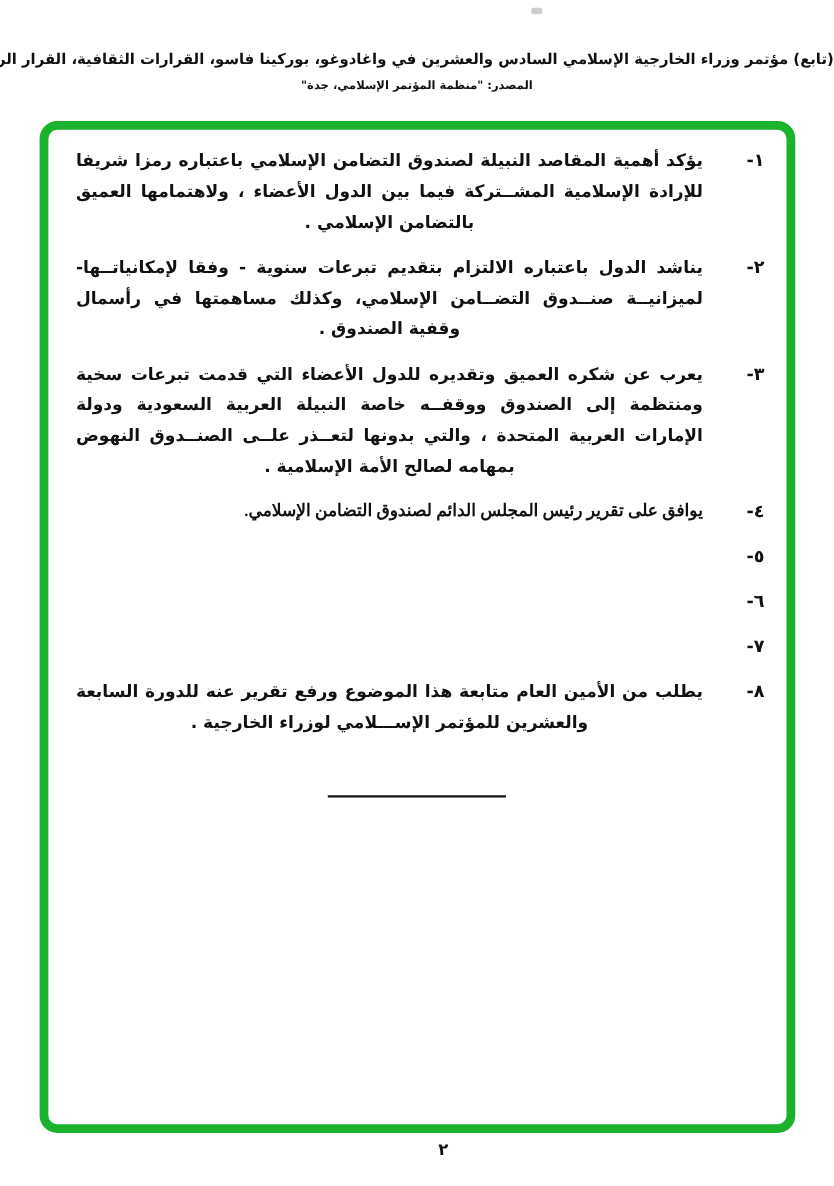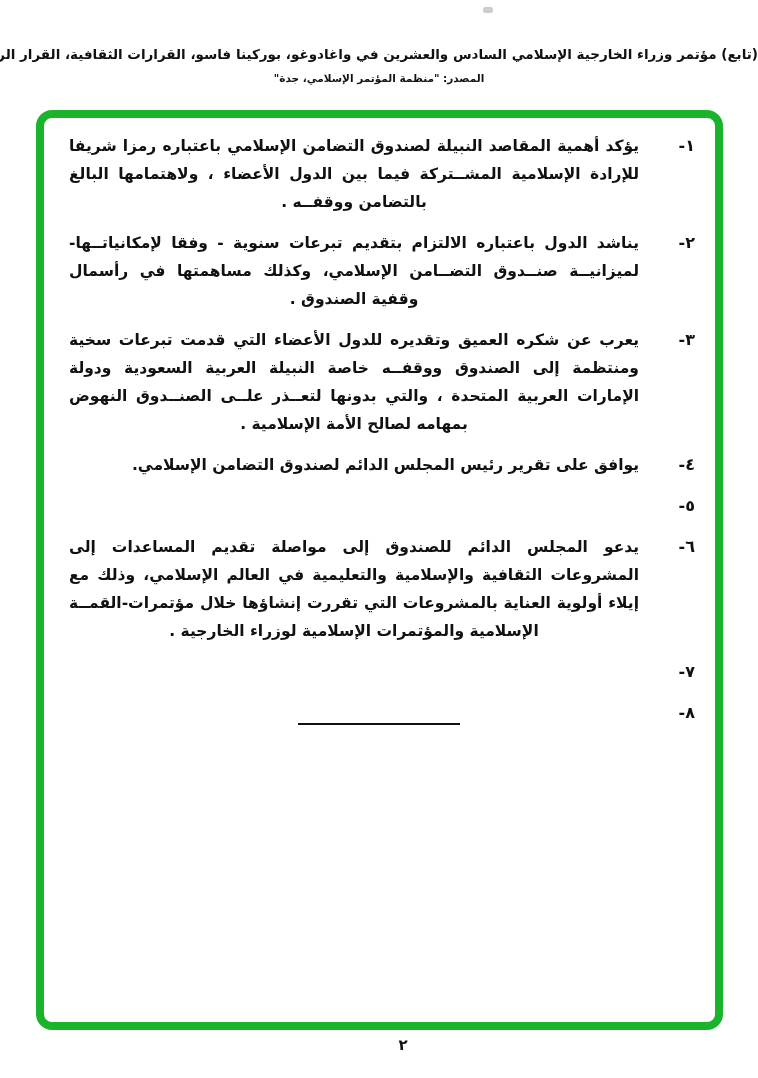--- a/index.html
+++ b/index.html
@@ -48,21 +48,21 @@
     font-size:16px; font-weight:700; line-height:28px;
     text-align:right;
     margin-left:22px; 
   }
   .txt {
     flex:0 0 570px; width:570px;
     font-size:15.5px; font-weight:700; line-height:28px;
     text-align:justify; text-align-last:center;
   }
   .row.single-line .txt {
-    text-align:right; text-align-last:right;
+    text-align:right; text-align-last:right;font-family:Liberation Serif, serif;
   }
 
   .divider {
     position:absolute; left:254px; top:605px;
     width:162px; height:0;
     border-top:2.5px solid #111111;
   }
 
   .page-number {
     position:absolute; left:0; top:1036px; width:758px;
@@ -78,21 +78,21 @@
 <div class="header">
   <div class="title">(تابع) مؤتمر وزراء الخارجية الإسلامي السادس والعشرين في واغادوغو، بوركينا فاسو، القرارات الثقافية، القرار الرقم ٢٦/٣٤-ث</div>
   <div class="source">المصدر:  "منظمة المؤتمر الإسلامي، جدة"</div>
 </div>
 
 <div class="green-box">
   <div class="items">
 
     <div class="row">
       <div class="num">١-</div>
-      <div class="txt">يؤكد أهمية المقاصد النبيلة لصندوق التضامن الإسلامي باعتباره رمزا شريفا للإرادة الإسلامية المشــتركة فيما بين الدول الأعضاء ، ولاهتمامها البالغ بالتضامن ووقفــه .</div>
+      <div class="txt">يؤكد أهمية المقاصد النبيلة لصندوق التضامن الإسلامي باعتباره رمزا شريفا للإرادة الإسلامية المشــتركة فيما بين الدول الأعضاء ، ولاهتمامها العميق بالتضامن الإسلامي .</div>
     </div>
 
     <div class="row">
       <div class="num">٢-</div>
       <div class="txt">يناشد الدول باعتباره الالتزام بتقديم تبرعات سنوية - وفقا لإمكانياتــها- لميزانيــة صنــدوق التضــامن الإسلامي، وكذلك مساهمتها في رأسمال وقفية  الصندوق .</div>
     </div>
 
     <div class="row">
       <div class="num">٣-</div>
       <div class="txt">يعرب  عن شكره العميق وتقديره للدول الأعضاء التي قدمت تبرعات سخية ومنتظمة إلى الصندوق ووقفــه خاصة النبيلة العربية السعودية ودولة الإمارات العربية المتحدة ، والتي بدونها لتعــذر علــى الصنــدوق النهوض بمهامه لصالح الأمة الإسلامية .</div>
@@ -102,29 +102,29 @@
       <div class="num">٤-</div>
       <div class="txt">يوافق على تقرير رئيس المجلس الدائم لصندوق التضامن الإسلامي.</div>
     </div>
 
     <div class="row">
       <div class="num">٥-</div>
     </div>
 
     <div class="row">
       <div class="num">٦-</div>
-      <div class="txt">يدعو المجلس الدائم للصندوق إلى مواصلة تقديم المساعدات إلى المشروعات الثقافية والإسلامية والتعليمية في العالم الإسلامي، وذلك مع إيلاء أولوية العناية بالمشروعات التي تقررت إنشاؤها خلال مؤتمرات-القمــة الإسلامية والمؤتمرات الإسلامية لوزراء الخارجية .</div>
     </div>
 
     <div class="row">
       <div class="num">٧-</div>
     </div>
 
     <div class="row">
       <div class="num">٨-</div>
+      <div class="txt">يطلب من الأمين العام متابعة هذا الموضوع ورفع تقرير عنه للدورة السابعة والعشرين للمؤتمر الإســـلامي لوزراء الخارجية .</div>
     </div>
 
   </div>
 
   <div class="divider"></div>
 </div>
 
 <div class="page-number">٢</div>
 
 </body></html>

